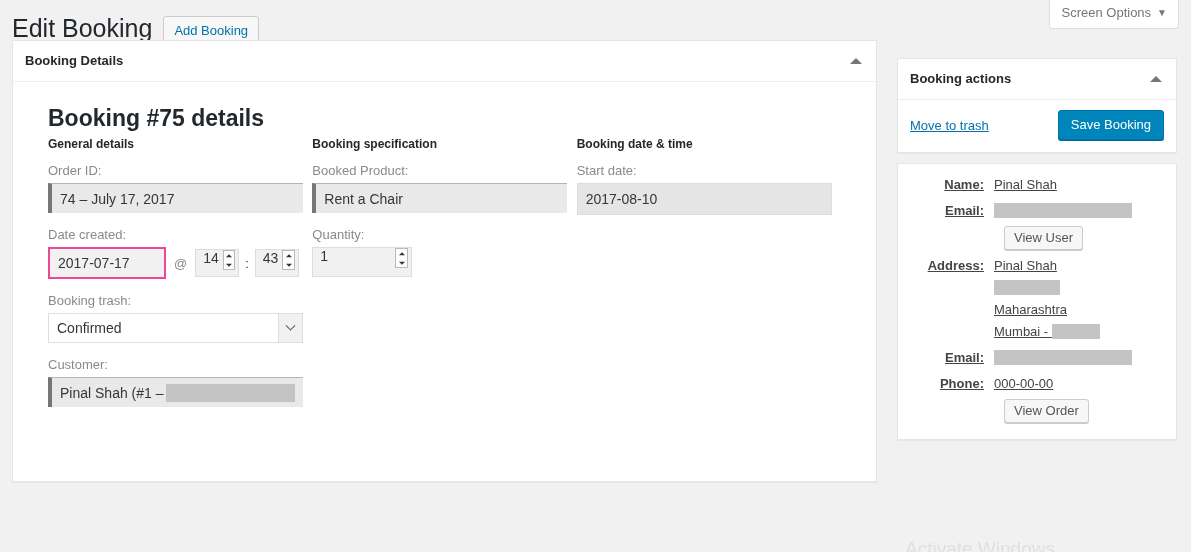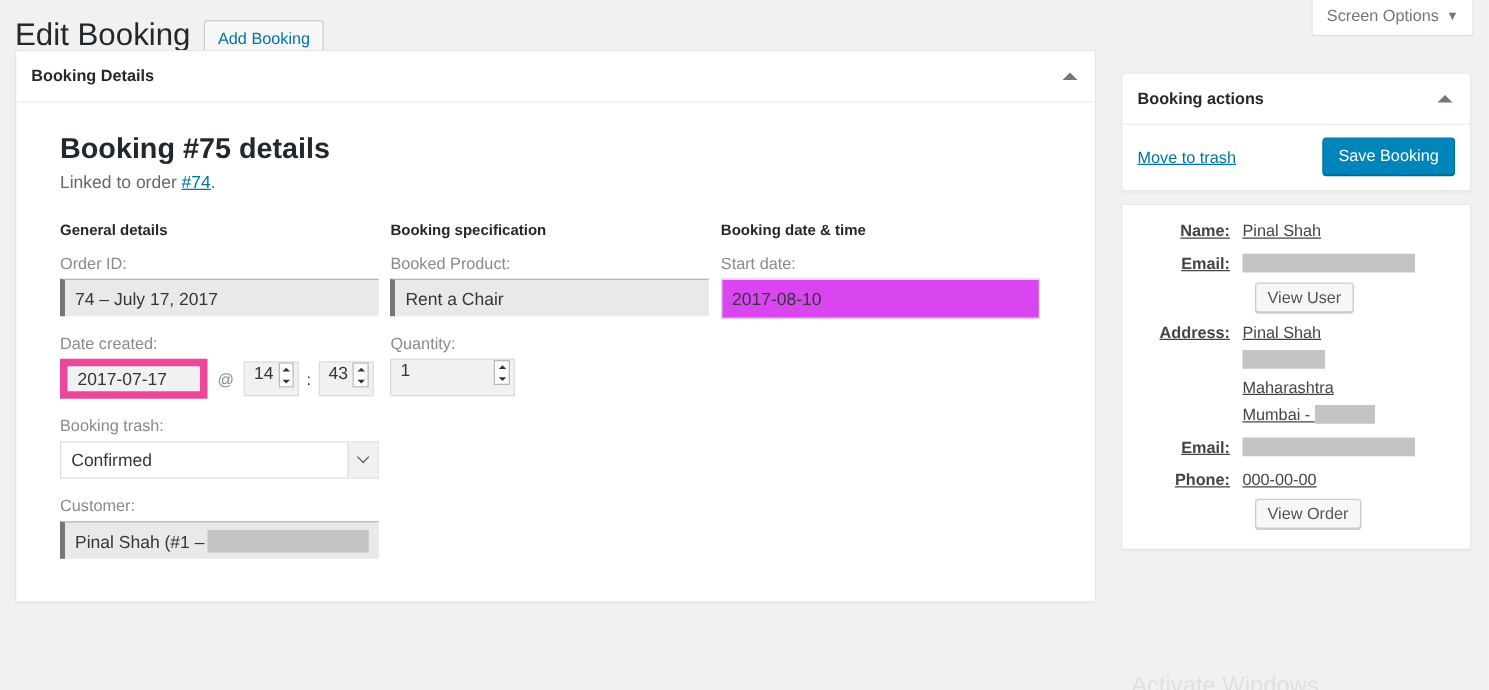--- a/index.html
+++ b/index.html
@@ -125,27 +125,27 @@
     height: 18px; background: #c4c4c4;
     margin-left: 2px;
     vertical-align: middle;
     flex: 1 1 auto;
     min-width: 10px;
   }
 
   
   .txtinput {
     height: 32px;
-    background: #d946ef;
+    background: #e5e5e5;
     border: 1px solid #ddd;
     font-size: 14px; color: #32373c;
     padding: 0 8px;
     line-height: 30px;
   }
-  .date-input { width: 118px; background: #f1f1f1; border: 6px solid #ec4899; }
+  .date-input { width: 118px; background: #f1f1f1; border: 2px solid #ec4899; }
   .start-date-input { width: 255px; }
 
   .time-row { display: flex; align-items: center; gap: 6px; }
   .at-sign { color: #8a8a8a; font-size: 13px; padding: 0 2px; }
   .colon { color: #32373c; font-size: 13px; }
   .num-wrap {
     display: flex; 
     background: #f1f1f1;
     border: 1px solid #ddd;
     height: 28px;
@@ -275,21 +275,20 @@
 
   <div class="postbox" id="main-panel">
     <div class="postbox-header">
       <h2 class="postbox-title">Booking Details</h2>
       <span class="toggle-arrow"></span>
     </div>
     <div class="postbox-body">
       <div class="booking-inner">
 
         <h2 class="booking-h2">Booking #75 details</h2>
-        <p class="booking-sub"><span>Linked to order </span><a href="#">#74</a><span>.</span></p>
 
         <div class="cols">
 
           <div class="col-a">
             <h4 class="col-head">General details</h4>
 
             <div class="field">
               <label class="field-label">Order ID:</label>
               <div class="s2field">
                 <span>74 – July 17, 2017</span>

